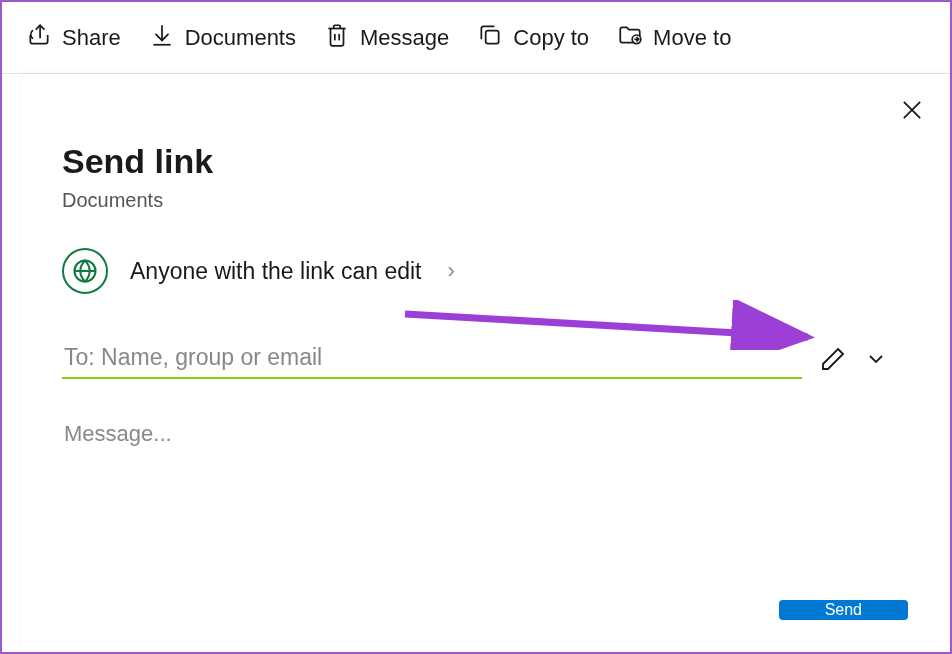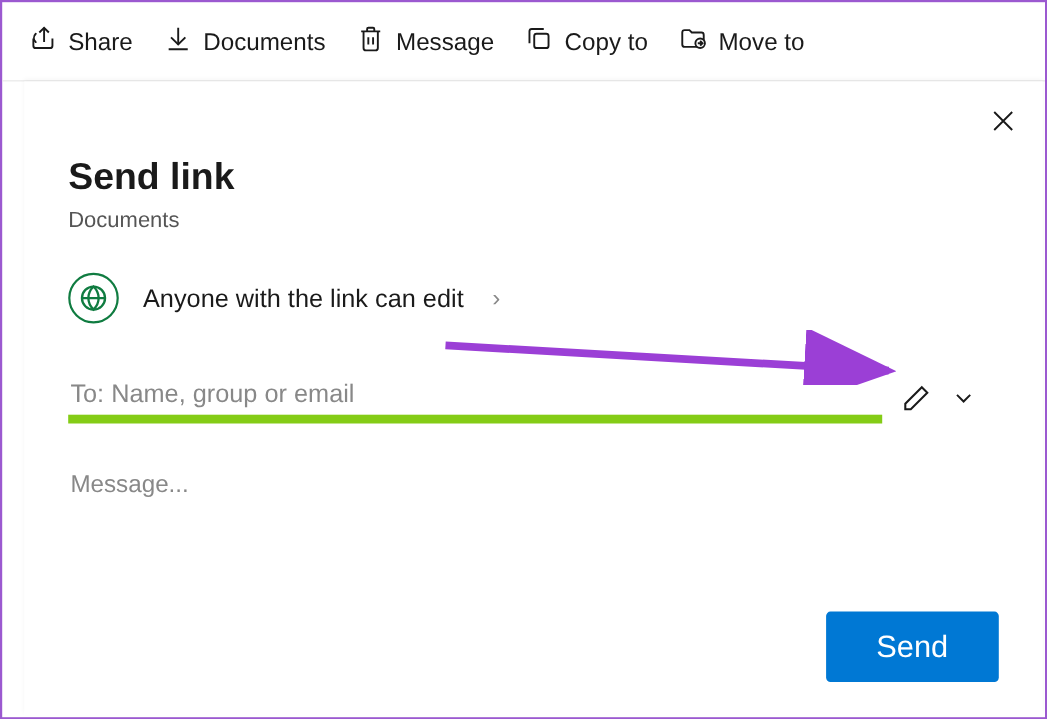--- a/index.html
+++ b/index.html
@@ -114,21 +114,21 @@
     }
     .input-row {
       display: flex;
       align-items: center;
       gap: 16px;
       margin-bottom: 38px;
     }
     .to-input {
       flex: 1;
       border: none;
-      border-bottom: 8px solid #84cc16;
+      border-bottom: 2px solid #84cc16;
       font-size: 23px;
       padding: 6px 2px;
       outline: none;
       color: #6d28d9;
       max-width: 740px;
     }
     .to-input::placeholder {
       color: #888;
     }
     .pencil-btn {
@@ -169,22 +169,22 @@
     .message-input::placeholder {
       color: #888;
     }
     .send-btn {
       position: absolute;
       bottom: 30px;
       right: 40px;
       background: #0078d4;
       color: #fff;
       border: none;
-      font-size: 28px;
-      padding: 16px 46px;
+      font-size: 16px;
+      padding: 1px 46px;
       border-radius: 4px;
       cursor: pointer;
     }
     .arrow-annotation {
       position: absolute;
       top: 298px;
       left: 398px;
       width: 440px;
       height: 50px;
       pointer-events: none;

